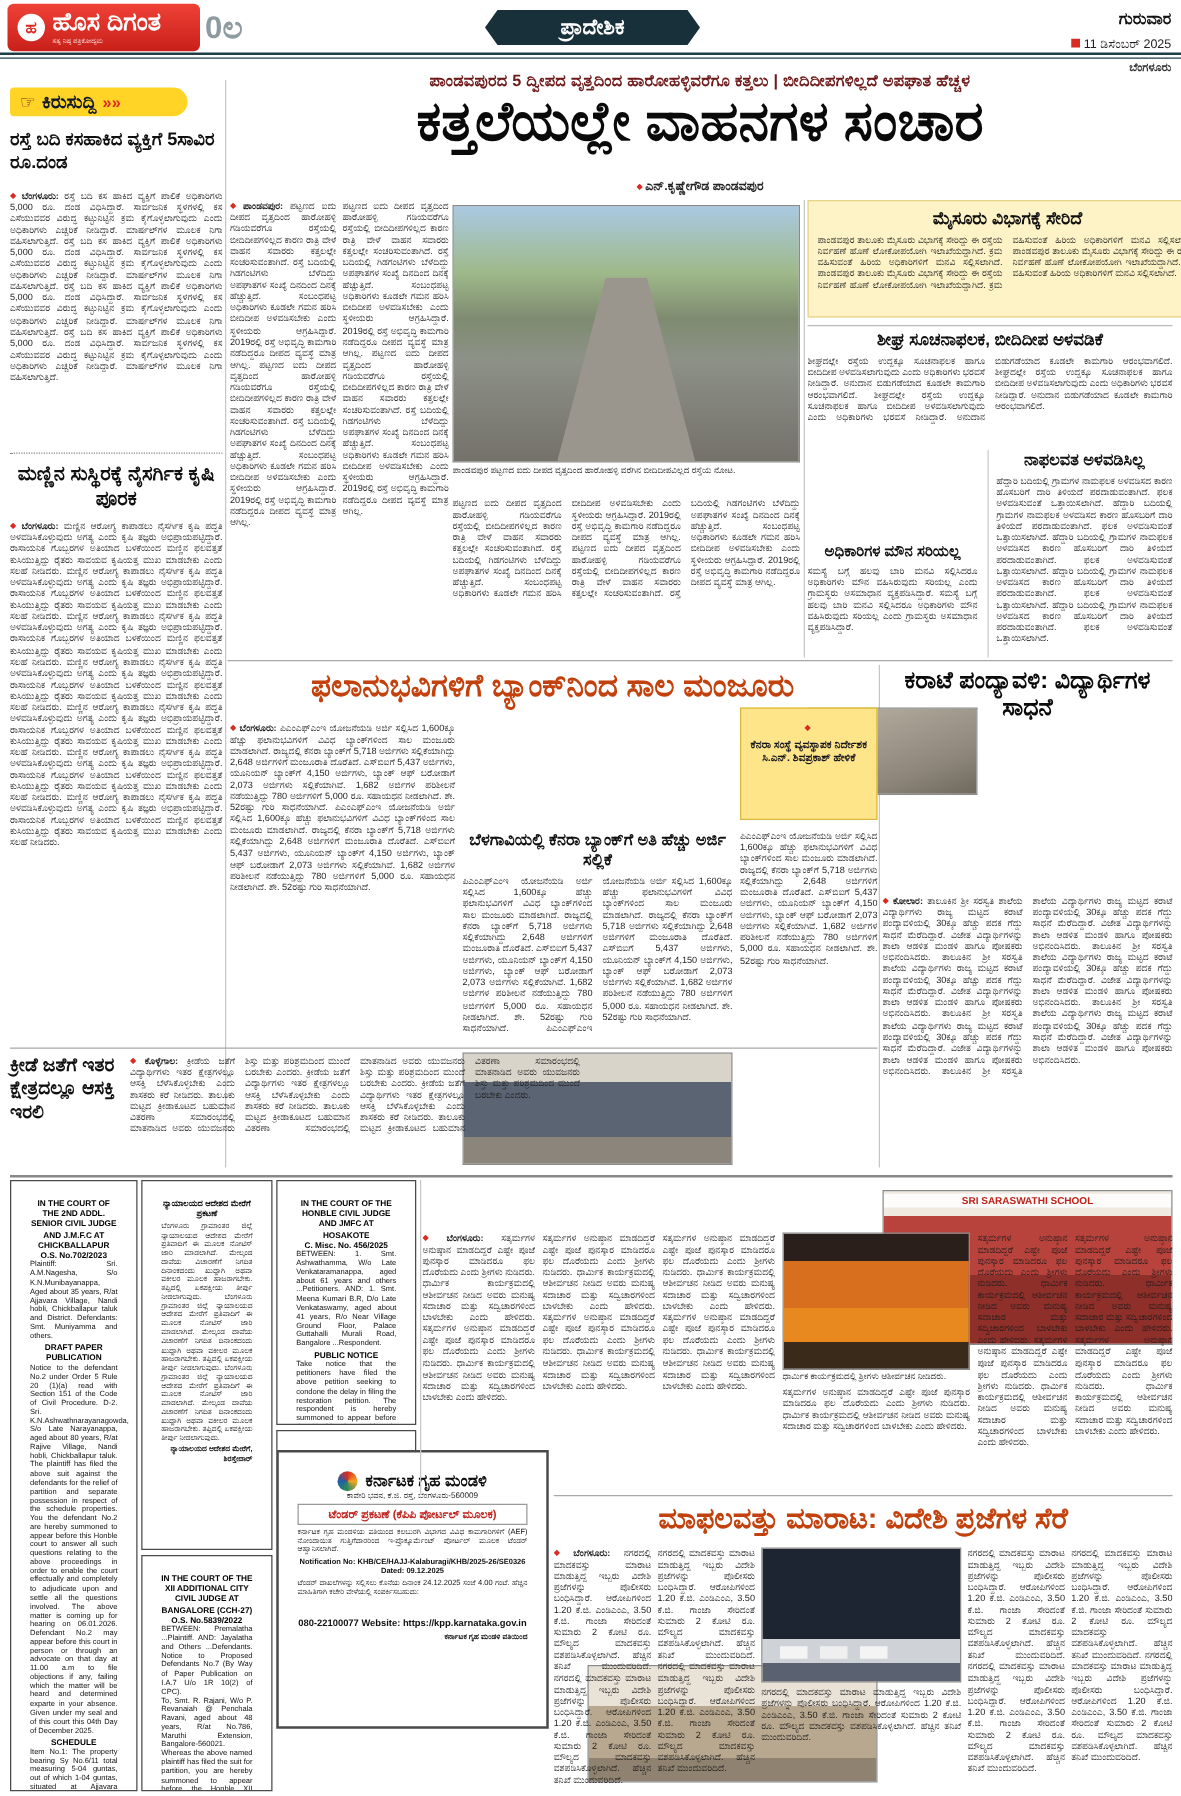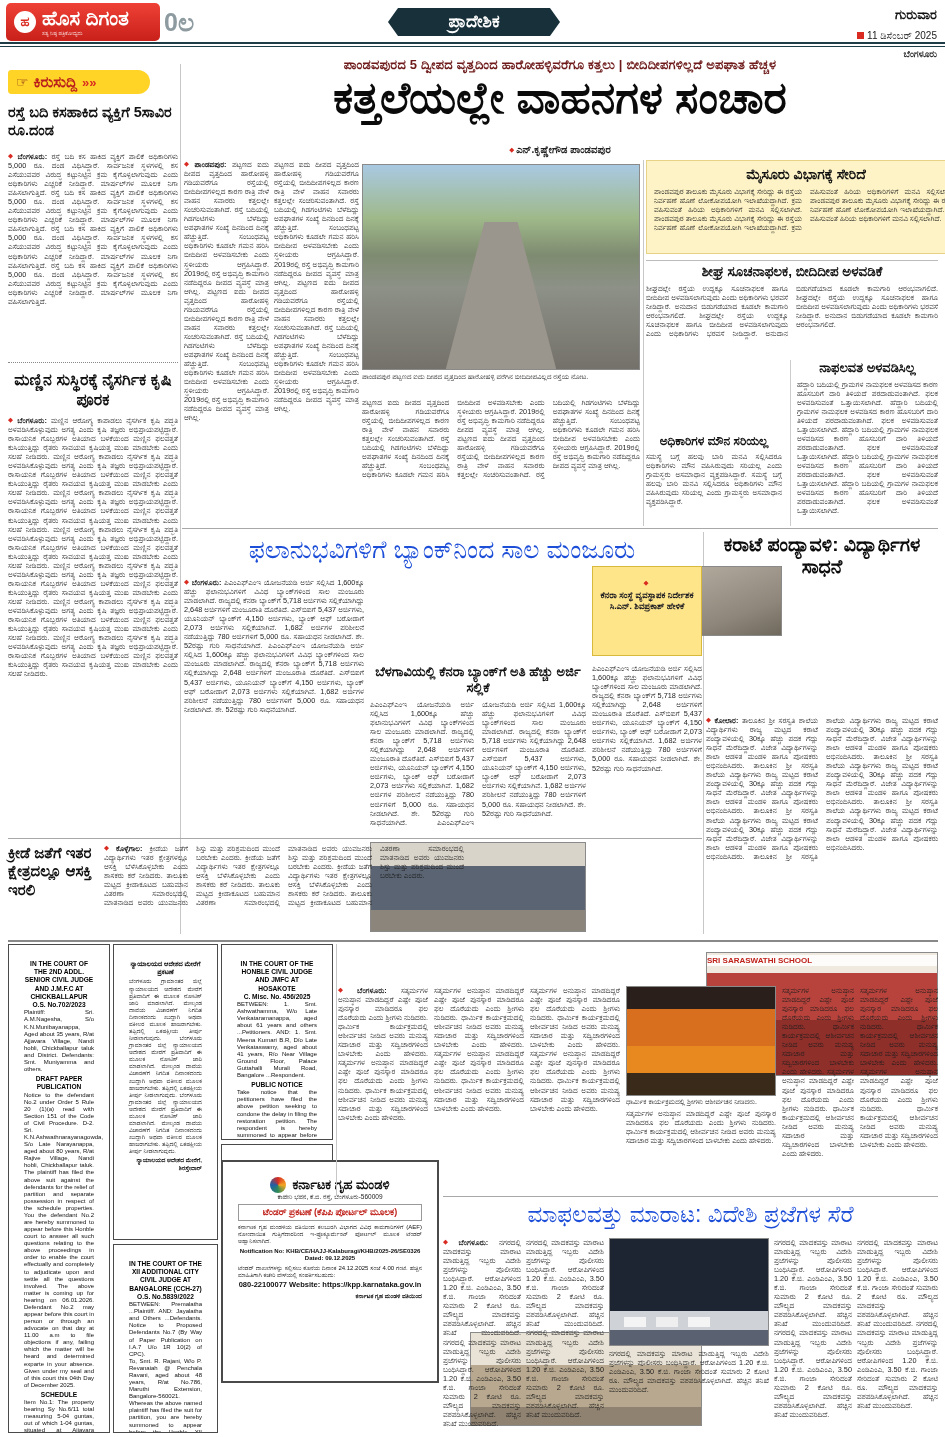--- a/index.html
+++ b/index.html
@@ -7,40 +7,40 @@
   body{font-family:"Liberation Sans","DejaVu Sans",sans-serif}
   .page{position:relative;width:945px;height:1437px;background:#fff;margin:0 auto;overflow:hidden;outline:1px solid #ccc}
   .abs{position:absolute}
   .t{font-size:7.3px;line-height:1.24;text-align:justify;color:#1d1d1d;overflow:hidden}
   .cap{font-size:7px;line-height:1.25;color:#222;overflow:hidden}
   .cols2{columns:2;column-gap:8px}
   .cols3{columns:3;column-gap:8px}
   .cols4{columns:4;column-gap:8px}
   .kicker{font-size:13px;font-weight:700;color:#6e1a1a;text-align:center;letter-spacing:.2px}
   .hl-xxl{font-size:44px;font-weight:800;color:#0a0a0a;text-align:center;line-height:1.02}
-  .hl-l{font-size:25px;font-weight:400;color:#1d4ed8;text-align:center;line-height:1.1}
+  .hl-l{font-size:25px;font-weight:700;color:#c2410c;text-align:center;line-height:1.1}
   .hl-m{font-size:19px;font-weight:800;color:#0b0b0b;text-align:center;line-height:1.16}
   .hl-s{font-size:14.5px;font-weight:800;color:#101010;line-height:1.22}
   .hl-box{font-size:13px;font-weight:800;color:#101010;text-align:center;line-height:1.2}
   .byline{font-size:10px;font-weight:700;text-align:center;color:#222}
   .dm{color:#d92b21;font-size:6.5px;margin-right:2px;vertical-align:1px}
   .dl{font-weight:700}
   .vr{width:1px;background:#c7c7c7}
   .hr{height:1px;background:#a8a8a8}
   .box{border:1px solid #4a4a4a;background:#fff;padding:15px;overflow:hidden}
   .nt{font-size:6px;line-height:1.18;text-align:justify;color:#101010}
   .nth{font-size:6.6px;font-weight:700;text-align:center;line-height:1.25;color:#000}
   .photo{position:relative;overflow:hidden;border:1px solid #8a8a8a}
   .mast{display:flex;align-items:center;gap:6px;background:linear-gradient(180deg,#ef4136,#c8201a);border-radius:5px;padding:4px 8px;color:#fff}
   .mast .nm{font-size:20px;font-weight:700;line-height:1}
   .mast .tg{font-size:5.5px;opacity:.9;margin-top:2px}
   .flame{width:22px;height:22px;border-radius:50%;background:#fff;color:#d92b21;font-size:13px;display:flex;align-items:center;justify-content:center;font-weight:800}
   .banner{background:#17303a;color:#fff;font-size:17px;font-weight:800;display:flex;align-items:center;justify-content:center;clip-path:polygon(10px 0,calc(100% - 10px) 0,100% 50%,calc(100% - 10px) 100%,10px 100%,0 50%)}
   .badge{display:flex;align-items:center;gap:5px;background:#ffd427;border-radius:4px 14px 14px 4px;padding:3px 8px}
-  .badge .bt{font-size:15px;font-weight:800;color:#b91c1c}
+  .badge .bt{font-size:15px;font-weight:800;color:#0f172a}
   .badge .ch{color:#d92b21;font-weight:800;font-size:13px}
   .ybox{background:#fdf3c6;border:1px solid #e6d386;padding:5px 7px;overflow:hidden}
   .qbox{background:#ffe58a;border:1px solid #d9b93c;padding:5px;overflow:hidden;text-align:center}
   .qbox .qt{font-size:8.5px;font-weight:700;line-height:1.3;color:#15151f}
 </style>
 </head>
 <body>
 
 <div class="page">
 
@@ -115,21 +115,21 @@
   <div class="abs qbox" style="left:592px;top:566px;width:110px;height:90px">
     <span class="dm">◆</span>
     <div class="qt">ಕೆನರಾ ಸಂಸ್ಥೆ ವ್ಯವಸ್ಥಾಪಕ ನಿರ್ದೇಶಕ ಸಿ.ಎನ್. ಶಿವಪ್ರಕಾಶ್ ಹೇಳಿಕೆ</div>
   </div>
   <div class="abs hl-box" style="left:370px;top:664px;width:216px;font-size:13px">ಬೆಳಗಾವಿಯಲ್ಲಿ ಕೆನರಾ ಬ್ಯಾಂಕ್‌ಗೆ ಅತಿ ಹೆಚ್ಚು ಅರ್ಜಿ ಸಲ್ಲಿಕೆ</div>
   <div class="abs t cols2" style="left:370px;top:700px;width:216px;height:134px"><span>ಪಿಎಂಎಫ್ಎಂಇ ಯೋಜನೆಯಡಿ ಅರ್ಜಿ ಸಲ್ಲಿಸಿದ 1,600ಕ್ಕೂ ಹೆಚ್ಚು ಫಲಾನುಭವಿಗಳಿಗೆ ವಿವಿಧ ಬ್ಯಾಂಕ್‌ಗಳಿಂದ ಸಾಲ ಮಂಜೂರು ಮಾಡಲಾಗಿದೆ. ರಾಜ್ಯದಲ್ಲಿ ಕೆನರಾ ಬ್ಯಾಂಕ್‌ಗೆ 5,718 ಅರ್ಜಿಗಳು ಸಲ್ಲಿಕೆಯಾಗಿದ್ದು 2,648 ಅರ್ಜಿಗಳಿಗೆ ಮಂಜೂರಾತಿ ದೊರೆತಿದೆ. ಎಸ್‌ಬಿಐಗೆ 5,437 ಅರ್ಜಿಗಳು, ಯೂನಿಯನ್ ಬ್ಯಾಂಕ್‌ಗೆ 4,150 ಅರ್ಜಿಗಳು, ಬ್ಯಾಂಕ್ ಆಫ್ ಬರೋಡಾಗೆ 2,073 ಅರ್ಜಿಗಳು ಸಲ್ಲಿಕೆಯಾಗಿವೆ. 1,682 ಅರ್ಜಿಗಳ ಪರಿಶೀಲನೆ ನಡೆಯುತ್ತಿದ್ದು 780 ಅರ್ಜಿಗಳಿಗೆ 5,000 ರೂ. ಸಹಾಯಧನ ನೀಡಲಾಗಿದೆ. ಶೇ. 52ರಷ್ಟು ಗುರಿ ಸಾಧನೆಯಾಗಿದೆ. ಪಿಎಂಎಫ್ಎಂಇ ಯೋಜನೆಯಡಿ ಅರ್ಜಿ ಸಲ್ಲಿಸಿದ 1,600ಕ್ಕೂ ಹೆಚ್ಚು ಫಲಾನುಭವಿಗಳಿಗೆ ವಿವಿಧ ಬ್ಯಾಂಕ್‌ಗಳಿಂದ ಸಾಲ ಮಂಜೂರು ಮಾಡಲಾಗಿದೆ. ರಾಜ್ಯದಲ್ಲಿ ಕೆನರಾ ಬ್ಯಾಂಕ್‌ಗೆ 5,718 ಅರ್ಜಿಗಳು ಸಲ್ಲಿಕೆಯಾಗಿದ್ದು 2,648 ಅರ್ಜಿಗಳಿಗೆ ಮಂಜೂರಾತಿ ದೊರೆತಿದೆ. ಎಸ್‌ಬಿಐಗೆ 5,437 ಅರ್ಜಿಗಳು, ಯೂನಿಯನ್ ಬ್ಯಾಂಕ್‌ಗೆ 4,150 ಅರ್ಜಿಗಳು, ಬ್ಯಾಂಕ್ ಆಫ್ ಬರೋಡಾಗೆ 2,073 ಅರ್ಜಿಗಳು ಸಲ್ಲಿಕೆಯಾಗಿವೆ. 1,682 ಅರ್ಜಿಗಳ ಪರಿಶೀಲನೆ ನಡೆಯುತ್ತಿದ್ದು 780 ಅರ್ಜಿಗಳಿಗೆ 5,000 ರೂ. ಸಹಾಯಧನ ನೀಡಲಾಗಿದೆ. ಶೇ. 52ರಷ್ಟು ಗುರಿ ಸಾಧನೆಯಾಗಿದೆ.</span></div>
   <div class="abs t" style="left:592px;top:664px;width:110px;height:170px"><span>ಪಿಎಂಎಫ್ಎಂಇ ಯೋಜನೆಯಡಿ ಅರ್ಜಿ ಸಲ್ಲಿಸಿದ 1,600ಕ್ಕೂ ಹೆಚ್ಚು ಫಲಾನುಭವಿಗಳಿಗೆ ವಿವಿಧ ಬ್ಯಾಂಕ್‌ಗಳಿಂದ ಸಾಲ ಮಂಜೂರು ಮಾಡಲಾಗಿದೆ. ರಾಜ್ಯದಲ್ಲಿ ಕೆನರಾ ಬ್ಯಾಂಕ್‌ಗೆ 5,718 ಅರ್ಜಿಗಳು ಸಲ್ಲಿಕೆಯಾಗಿದ್ದು 2,648 ಅರ್ಜಿಗಳಿಗೆ ಮಂಜೂರಾತಿ ದೊರೆತಿದೆ. ಎಸ್‌ಬಿಐಗೆ 5,437 ಅರ್ಜಿಗಳು, ಯೂನಿಯನ್ ಬ್ಯಾಂಕ್‌ಗೆ 4,150 ಅರ್ಜಿಗಳು, ಬ್ಯಾಂಕ್ ಆಫ್ ಬರೋಡಾಗೆ 2,073 ಅರ್ಜಿಗಳು ಸಲ್ಲಿಕೆಯಾಗಿವೆ. 1,682 ಅರ್ಜಿಗಳ ಪರಿಶೀಲನೆ ನಡೆಯುತ್ತಿದ್ದು 780 ಅರ್ಜಿಗಳಿಗೆ 5,000 ರೂ. ಸಹಾಯಧನ ನೀಡಲಾಗಿದೆ. ಶೇ. 52ರಷ್ಟು ಗುರಿ ಸಾಧನೆಯಾಗಿದೆ.</span></div>
 
   <div class="abs hl-m" style="left:706px;top:534px;width:232px">ಕರಾಟೆ ಪಂದ್ಯಾವಳಿ: ವಿದ್ಯಾರ್ಥಿಗಳ ಸಾಧನೆ</div>
   <div class="abs photo" style="left:706px;top:586px;width:232px;height:124px;background:linear-gradient(180deg,#efe9df 0 16%,#b8433c 16% 55%,#8e2f2a 55% 100%)">
-    <div style="position:absolute;left:0;top:2px;width:100%;text-align:left;font-size:8px;font-weight:800;color:#c0221c;background:rgba(255,255,255,.85);padding:1px 0">SRI SARASWATHI SCHOOL</div>
+    <div style="position:absolute;left:0;top:2px;width:100%;text-align:center;font-size:8px;font-weight:800;color:#c0221c;background:rgba(255,255,255,.85);padding:1px 0">SRI SARASWATHI SCHOOL</div>
   </div>
   <div class="abs t cols2" style="left:706px;top:716px;width:232px;height:218px"><span class="dm">◆</span><span class="dl">ಕೋಲಾರ:</span> <span>ತಾಲೂಕಿನ ಶ್ರೀ ಸರಸ್ವತಿ ಶಾಲೆಯ ವಿದ್ಯಾರ್ಥಿಗಳು ರಾಜ್ಯ ಮಟ್ಟದ ಕರಾಟೆ ಪಂದ್ಯಾವಳಿಯಲ್ಲಿ 30ಕ್ಕೂ ಹೆಚ್ಚು ಪದಕ ಗೆದ್ದು ಸಾಧನೆ ಮೆರೆದಿದ್ದಾರೆ. ವಿಜೇತ ವಿದ್ಯಾರ್ಥಿಗಳನ್ನು ಶಾಲಾ ಆಡಳಿತ ಮಂಡಳಿ ಹಾಗೂ ಪೋಷಕರು ಅಭಿನಂದಿಸಿದರು. ತಾಲೂಕಿನ ಶ್ರೀ ಸರಸ್ವತಿ ಶಾಲೆಯ ವಿದ್ಯಾರ್ಥಿಗಳು ರಾಜ್ಯ ಮಟ್ಟದ ಕರಾಟೆ ಪಂದ್ಯಾವಳಿಯಲ್ಲಿ 30ಕ್ಕೂ ಹೆಚ್ಚು ಪದಕ ಗೆದ್ದು ಸಾಧನೆ ಮೆರೆದಿದ್ದಾರೆ. ವಿಜೇತ ವಿದ್ಯಾರ್ಥಿಗಳನ್ನು ಶಾಲಾ ಆಡಳಿತ ಮಂಡಳಿ ಹಾಗೂ ಪೋಷಕರು ಅಭಿನಂದಿಸಿದರು. ತಾಲೂಕಿನ ಶ್ರೀ ಸರಸ್ವತಿ ಶಾಲೆಯ ವಿದ್ಯಾರ್ಥಿಗಳು ರಾಜ್ಯ ಮಟ್ಟದ ಕರಾಟೆ ಪಂದ್ಯಾವಳಿಯಲ್ಲಿ 30ಕ್ಕೂ ಹೆಚ್ಚು ಪದಕ ಗೆದ್ದು ಸಾಧನೆ ಮೆರೆದಿದ್ದಾರೆ. ವಿಜೇತ ವಿದ್ಯಾರ್ಥಿಗಳನ್ನು ಶಾಲಾ ಆಡಳಿತ ಮಂಡಳಿ ಹಾಗೂ ಪೋಷಕರು ಅಭಿನಂದಿಸಿದರು. ತಾಲೂಕಿನ ಶ್ರೀ ಸರಸ್ವತಿ ಶಾಲೆಯ ವಿದ್ಯಾರ್ಥಿಗಳು ರಾಜ್ಯ ಮಟ್ಟದ ಕರಾಟೆ ಪಂದ್ಯಾವಳಿಯಲ್ಲಿ 30ಕ್ಕೂ ಹೆಚ್ಚು ಪದಕ ಗೆದ್ದು ಸಾಧನೆ ಮೆರೆದಿದ್ದಾರೆ. ವಿಜೇತ ವಿದ್ಯಾರ್ಥಿಗಳನ್ನು ಶಾಲಾ ಆಡಳಿತ ಮಂಡಳಿ ಹಾಗೂ ಪೋಷಕರು ಅಭಿನಂದಿಸಿದರು. ತಾಲೂಕಿನ ಶ್ರೀ ಸರಸ್ವತಿ ಶಾಲೆಯ ವಿದ್ಯಾರ್ಥಿಗಳು ರಾಜ್ಯ ಮಟ್ಟದ ಕರಾಟೆ ಪಂದ್ಯಾವಳಿಯಲ್ಲಿ 30ಕ್ಕೂ ಹೆಚ್ಚು ಪದಕ ಗೆದ್ದು ಸಾಧನೆ ಮೆರೆದಿದ್ದಾರೆ. ವಿಜೇತ ವಿದ್ಯಾರ್ಥಿಗಳನ್ನು ಶಾಲಾ ಆಡಳಿತ ಮಂಡಳಿ ಹಾಗೂ ಪೋಷಕರು ಅಭಿನಂದಿಸಿದರು. ತಾಲೂಕಿನ ಶ್ರೀ ಸರಸ್ವತಿ ಶಾಲೆಯ ವಿದ್ಯಾರ್ಥಿಗಳು ರಾಜ್ಯ ಮಟ್ಟದ ಕರಾಟೆ ಪಂದ್ಯಾವಳಿಯಲ್ಲಿ 30ಕ್ಕೂ ಹೆಚ್ಚು ಪದಕ ಗೆದ್ದು ಸಾಧನೆ ಮೆರೆದಿದ್ದಾರೆ. ವಿಜೇತ ವಿದ್ಯಾರ್ಥಿಗಳನ್ನು ಶಾಲಾ ಆಡಳಿತ ಮಂಡಳಿ ಹಾಗೂ ಪೋಷಕರು ಅಭಿನಂದಿಸಿದರು.</span></div>
 
   <div class="abs hl-s" style="left:8px;top:844px;width:90px;font-size:15px">ಕ್ರೀಡೆ ಜತೆಗೆ ಇತರ ಕ್ಷೇತ್ರದಲ್ಲೂ ಆಸಕ್ತಿ ಇರಲಿ</div>
   <div class="abs t cols4" style="left:104px;top:844px;width:360px;height:92px"><span class="dm">◆</span><span class="dl">ಕೊಳ್ಳೆಗಾಲ:</span> <span>ಕ್ರೀಡೆಯ ಜತೆಗೆ ವಿದ್ಯಾರ್ಥಿಗಳು ಇತರ ಕ್ಷೇತ್ರಗಳಲ್ಲೂ ಆಸಕ್ತಿ ಬೆಳೆಸಿಕೊಳ್ಳಬೇಕು ಎಂದು ಶಾಸಕರು ಕರೆ ನೀಡಿದರು. ತಾಲೂಕು ಮಟ್ಟದ ಕ್ರೀಡಾಕೂಟದ ಬಹುಮಾನ ವಿತರಣಾ ಸಮಾರಂಭದಲ್ಲಿ ಮಾತನಾಡಿದ ಅವರು ಯುವಜನರು ಶಿಸ್ತು ಮತ್ತು ಪರಿಶ್ರಮದಿಂದ ಮುಂದೆ ಬರಬೇಕು ಎಂದರು. ಕ್ರೀಡೆಯ ಜತೆಗೆ ವಿದ್ಯಾರ್ಥಿಗಳು ಇತರ ಕ್ಷೇತ್ರಗಳಲ್ಲೂ ಆಸಕ್ತಿ ಬೆಳೆಸಿಕೊಳ್ಳಬೇಕು ಎಂದು ಶಾಸಕರು ಕರೆ ನೀಡಿದರು. ತಾಲೂಕು ಮಟ್ಟದ ಕ್ರೀಡಾಕೂಟದ ಬಹುಮಾನ ವಿತರಣಾ ಸಮಾರಂಭದಲ್ಲಿ ಮಾತನಾಡಿದ ಅವರು ಯುವಜನರು ಶಿಸ್ತು ಮತ್ತು ಪರಿಶ್ರಮದಿಂದ ಮುಂದೆ ಬರಬೇಕು ಎಂದರು. ಕ್ರೀಡೆಯ ಜತೆಗೆ ವಿದ್ಯಾರ್ಥಿಗಳು ಇತರ ಕ್ಷೇತ್ರಗಳಲ್ಲೂ ಆಸಕ್ತಿ ಬೆಳೆಸಿಕೊಳ್ಳಬೇಕು ಎಂದು ಶಾಸಕರು ಕರೆ ನೀಡಿದರು. ತಾಲೂಕು ಮಟ್ಟದ ಕ್ರೀಡಾಕೂಟದ ಬಹುಮಾನ ವಿತರಣಾ ಸಮಾರಂಭದಲ್ಲಿ ಮಾತನಾಡಿದ ಅವರು ಯುವಜನರು ಶಿಸ್ತು ಮತ್ತು ಪರಿಶ್ರಮದಿಂದ ಮುಂದೆ ಬರಬೇಕು ಎಂದರು.</span></div>
   <div class="abs photo" style="left:470px;top:842px;width:232px;height:94px;background:linear-gradient(180deg,#e9e3d7 0 35%,#b7a88f 35% 80%,#8f8270 80%)"></div>
 
   <div class="abs box" style="left:8px;top:944px;width:102px;height:489px">
     <div class="nth">IN THE COURT OF THE 2ND ADDL. SENIOR CIVIL JUDGE AND J.M.F.C AT CHICKBALLAPUR</div>
     <div class="nth">O.S. No.702/2023</div>
@@ -177,21 +177,21 @@
   <div class="abs box" style="left:221px;top:1160px;width:218px;height:223px;border-width:2px">
     <div style="display:flex;align-items:center;gap:6px;justify-content:center">
       <span style="width:16px;height:16px;border-radius:50%;background:conic-gradient(#d92b21,#f5a623,#2e8b57,#1f5fa8,#d92b21);flex:0 0 auto"></span>
       <span style="font-size:13px;font-weight:800;color:#0b0b0b">ಕರ್ನಾಟಕ ಗೃಹ ಮಂಡಳಿ</span>
     </div>
     <div style="font-size:6.5px;text-align:center;color:#222">ಕಾವೇರಿ ಭವನ, ಕೆ.ಜಿ. ರಸ್ತೆ, ಬೆಂಗಳೂರು-560009</div>
     <div style="border:1px solid #999;margin:3px 0;padding:2px;text-align:center;font-size:9px;font-weight:800;color:#c0221c">ಟೆಂಡರ್ ಪ್ರಕಟಣೆ (ಕೆಪಿಪಿ ಪೋರ್ಟಲ್ ಮೂಲಕ)</div>
     <div class="nt">ಕರ್ನಾಟಕ ಗೃಹ ಮಂಡಳಿಯ ವತಿಯಿಂದ ಕಲಬುರಗಿ ವಿಭಾಗದ ವಿವಿಧ ಕಾಮಗಾರಿಗಳಿಗೆ (AEF) ನೋಂದಾಯಿತ ಗುತ್ತಿಗೆದಾರರಿಂದ ಇ-ಪ್ರೊಕ್ಯೂರ್ಮೆಂಟ್ ಪೋರ್ಟಲ್ ಮೂಲಕ ಟೆಂಡರ್ ಆಹ್ವಾನಿಸಲಾಗಿದೆ.</div>
     <div class="nt" style="font-weight:700;text-align:center;margin:3px 0">Notification No: KHB/CE/HAJJ-Kalaburagi/KHB/2025-26/SE0326 Dated: 09.12.2025</div>
     <div class="nt">ಟೆಂಡರ್ ದಾಖಲೆಗಳನ್ನು ಸಲ್ಲಿಸಲು ಕೊನೆಯ ದಿನಾಂಕ 24.12.2025 ಸಂಜೆ 4.00 ಗಂಟೆ. ಹೆಚ್ಚಿನ ಮಾಹಿತಿಗಾಗಿ ಕಚೇರಿ ವೇಳೆಯಲ್ಲಿ ಸಂಪರ್ಕಿಸಬಹುದು:</div>
-    <div style="font-size:7.5px;font-weight:800;text-align:center;margin-top:0;color:#111">080-22100077  Website: https://kpp.karnataka.gov.in</div>
+    <div style="font-size:7.5px;font-weight:800;text-align:center;margin-top:15px;color:#111">080-22100077  Website: https://kpp.karnataka.gov.in</div>
     <div class="nt" style="font-weight:700;text-align:right;margin-top:4px">ಕರ್ನಾಟಕ ಗೃಹ ಮಂಡಳಿ ವತಿಯಿಂದ</div>
   </div>
 
   <div class="abs vr" style="left:336px;top:944px;height:252px"></div>
   <div class="abs" style="left:338px;top:986px;width:600px;height:208px;display:flex;gap:6px">
     <div class="t" style="width:90px;height:100%"><span class="dm">◆</span><span class="dl">ಬೆಂಗಳೂರು:</span> <span>ಸತ್ಕರ್ಮಗಳ ಅನುಷ್ಠಾನ ಮಾಡದಿದ್ದರೆ ಎಷ್ಟೇ ಪೂಜೆ ಪುನಸ್ಕಾರ ಮಾಡಿದರೂ ಫಲ ದೊರೆಯದು ಎಂದು ಶ್ರೀಗಳು ನುಡಿದರು. ಧಾರ್ಮಿಕ ಕಾರ್ಯಕ್ರಮದಲ್ಲಿ ಆಶೀರ್ವಚನ ನೀಡಿದ ಅವರು ಮನುಷ್ಯ ಸದಾಚಾರ ಮತ್ತು ಸದ್ವಿಚಾರಗಳಿಂದ ಬಾಳಬೇಕು ಎಂದು ಹೇಳಿದರು. ಸತ್ಕರ್ಮಗಳ ಅನುಷ್ಠಾನ ಮಾಡದಿದ್ದರೆ ಎಷ್ಟೇ ಪೂಜೆ ಪುನಸ್ಕಾರ ಮಾಡಿದರೂ ಫಲ ದೊರೆಯದು ಎಂದು ಶ್ರೀಗಳು ನುಡಿದರು. ಧಾರ್ಮಿಕ ಕಾರ್ಯಕ್ರಮದಲ್ಲಿ ಆಶೀರ್ವಚನ ನೀಡಿದ ಅವರು ಮನುಷ್ಯ ಸದಾಚಾರ ಮತ್ತು ಸದ್ವಿಚಾರಗಳಿಂದ ಬಾಳಬೇಕು ಎಂದು ಹೇಳಿದರು.</span></div>
     <div class="t" style="width:90px;height:100%"><span>ಸತ್ಕರ್ಮಗಳ ಅನುಷ್ಠಾನ ಮಾಡದಿದ್ದರೆ ಎಷ್ಟೇ ಪೂಜೆ ಪುನಸ್ಕಾರ ಮಾಡಿದರೂ ಫಲ ದೊರೆಯದು ಎಂದು ಶ್ರೀಗಳು ನುಡಿದರು. ಧಾರ್ಮಿಕ ಕಾರ್ಯಕ್ರಮದಲ್ಲಿ ಆಶೀರ್ವಚನ ನೀಡಿದ ಅವರು ಮನುಷ್ಯ ಸದಾಚಾರ ಮತ್ತು ಸದ್ವಿಚಾರಗಳಿಂದ ಬಾಳಬೇಕು ಎಂದು ಹೇಳಿದರು. ಸತ್ಕರ್ಮಗಳ ಅನುಷ್ಠಾನ ಮಾಡದಿದ್ದರೆ ಎಷ್ಟೇ ಪೂಜೆ ಪುನಸ್ಕಾರ ಮಾಡಿದರೂ ಫಲ ದೊರೆಯದು ಎಂದು ಶ್ರೀಗಳು ನುಡಿದರು. ಧಾರ್ಮಿಕ ಕಾರ್ಯಕ್ರಮದಲ್ಲಿ ಆಶೀರ್ವಚನ ನೀಡಿದ ಅವರು ಮನುಷ್ಯ ಸದಾಚಾರ ಮತ್ತು ಸದ್ವಿಚಾರಗಳಿಂದ ಬಾಳಬೇಕು ಎಂದು ಹೇಳಿದರು.</span></div>
     <div class="t" style="width:90px;height:100%"><span>ಸತ್ಕರ್ಮಗಳ ಅನುಷ್ಠಾನ ಮಾಡದಿದ್ದರೆ ಎಷ್ಟೇ ಪೂಜೆ ಪುನಸ್ಕಾರ ಮಾಡಿದರೂ ಫಲ ದೊರೆಯದು ಎಂದು ಶ್ರೀಗಳು ನುಡಿದರು. ಧಾರ್ಮಿಕ ಕಾರ್ಯಕ್ರಮದಲ್ಲಿ ಆಶೀರ್ವಚನ ನೀಡಿದ ಅವರು ಮನುಷ್ಯ ಸದಾಚಾರ ಮತ್ತು ಸದ್ವಿಚಾರಗಳಿಂದ ಬಾಳಬೇಕು ಎಂದು ಹೇಳಿದರು. ಸತ್ಕರ್ಮಗಳ ಅನುಷ್ಠಾನ ಮಾಡದಿದ್ದರೆ ಎಷ್ಟೇ ಪೂಜೆ ಪುನಸ್ಕಾರ ಮಾಡಿದರೂ ಫಲ ದೊರೆಯದು ಎಂದು ಶ್ರೀಗಳು ನುಡಿದರು. ಧಾರ್ಮಿಕ ಕಾರ್ಯಕ್ರಮದಲ್ಲಿ ಆಶೀರ್ವಚನ ನೀಡಿದ ಅವರು ಮನುಷ್ಯ ಸದಾಚಾರ ಮತ್ತು ಸದ್ವಿಚಾರಗಳಿಂದ ಬಾಳಬೇಕು ಎಂದು ಹೇಳಿದರು.</span></div>
     <div style="width:150px">
       <div class="photo" style="width:150px;height:110px;background:linear-gradient(180deg,#2a1f1a 0 20%,#d86f1f 20% 55%,#e8891f 55% 80%,#3a2a1a 80%)"></div>

